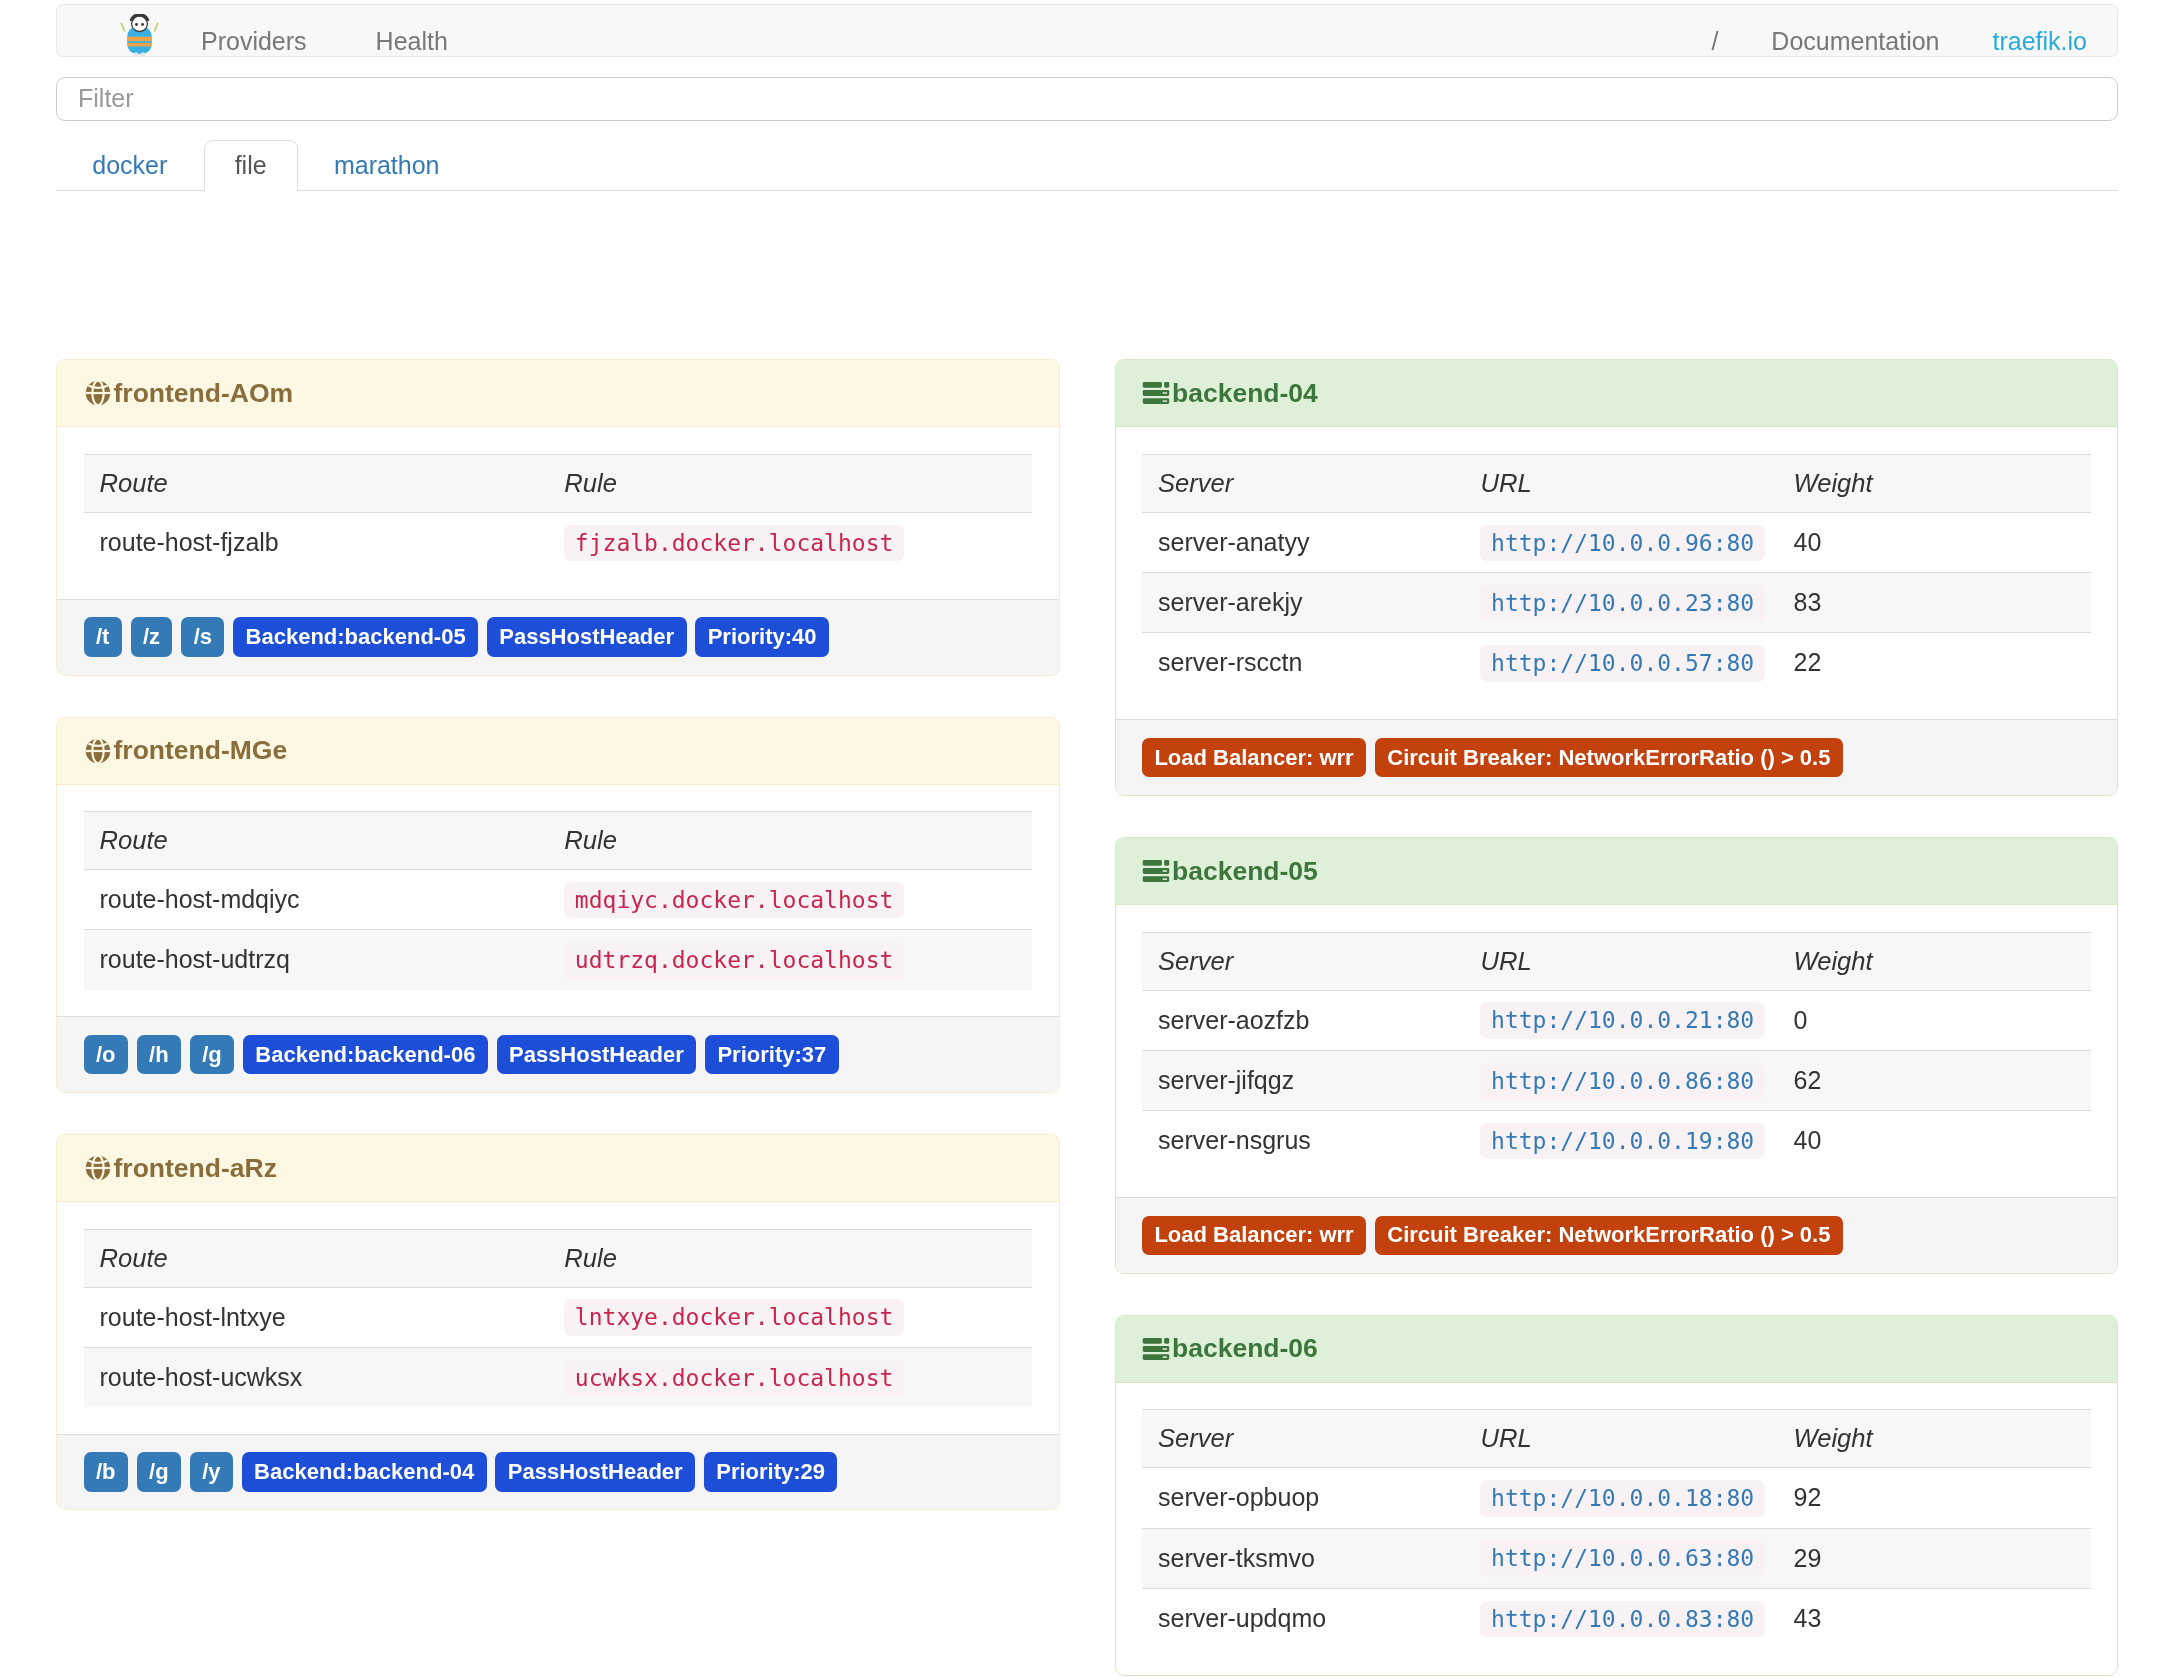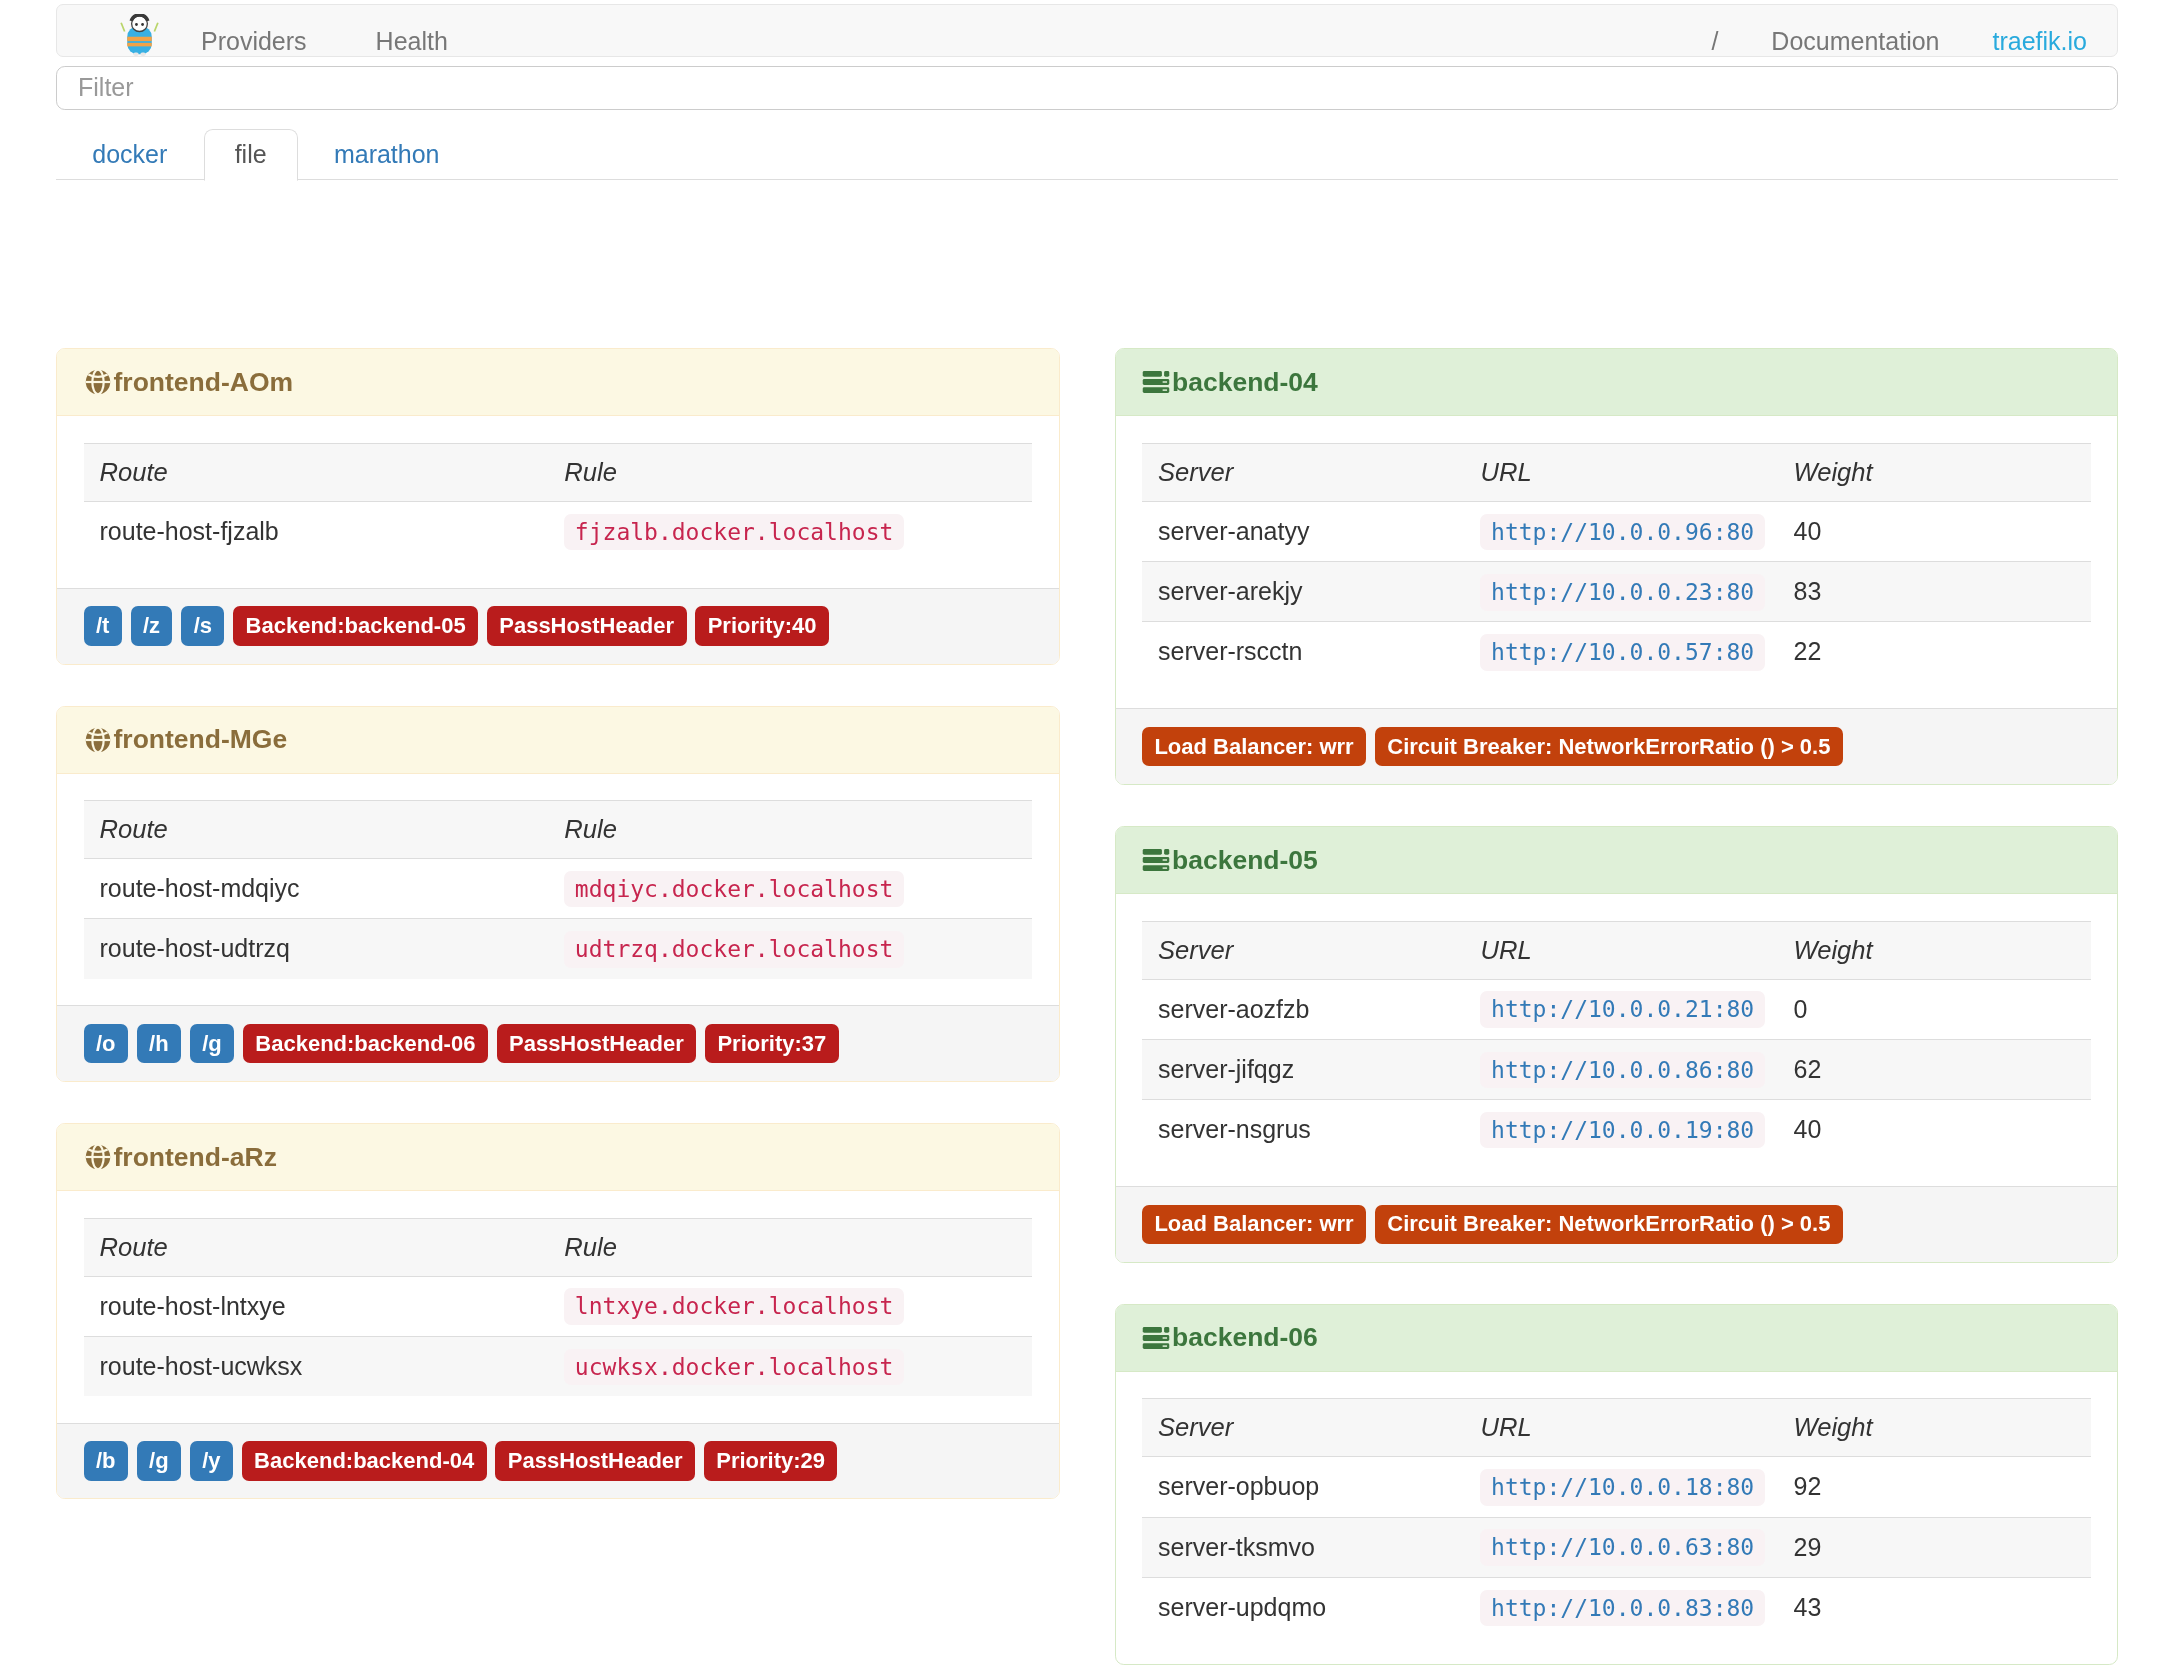--- a/index.html
+++ b/index.html
@@ -14,21 +14,21 @@
     padding: 0 30px 0 62px;
   }
   .navbar .logo { width: 41px; height: 42px; margin-right: 41px; flex: 0 0 auto; }
   .nav-link { color: #777; text-decoration: none; margin-right: 69px; cursor: pointer; }
   .navbar-right { margin-left: auto; display: flex; align-items: center; gap: 53px; }
   .navbar-right .nav-link { margin-right: 0; }
   .nav-sep { color: #777; }
   .brand-link { color: #29aadd; text-decoration: none; cursor: pointer; }
 
   
-  .filter-wrap { margin-top: 9px; }
+  .filter-wrap { margin-top: 20px; }
   .filter-input {
     width: 100%; height: 44px; border: 1.8px solid #ccc; border-radius: 8.8px;
     padding: 0 21px; font-size: 25px; font-family: "Liberation Sans", sans-serif;
     color: #555; outline: none;
   }
   .filter-input::placeholder { color: #999; }
 
   
   .tabs { margin-top: 19.4px; display: flex; border-bottom: 1.8px solid #ddd; padding-left: 0; }
   .tab {
@@ -82,21 +82,21 @@
 
   .panel-footer {
     background: #f5f5f5; border-top: 1.8px solid #ddd; padding: 17.6px 26.5px;
     border-radius: 0 0 7px 7px; display: flex; flex-wrap: wrap; gap: 8.8px; align-items: center;
   }
   .label {
     display: inline-block; color: #fff; font-weight: bold; font-size: 22px;
     line-height: 1; padding: 8.8px 12.4px; border-radius: 7px; white-space: nowrap;
   }
   .label-primary { background: #337ab7; }
-  .label-warning { background: #b91c1c; }
+  .label-warning { background: #1d4ed8; }
   .label-success { background: #c2410c; }
 </style>
 </head>
 <body>
 
 <div class="page">
 
   <nav class="navbar">
     <svg class="logo" viewBox="0 0 46 48" aria-hidden="true">
 

